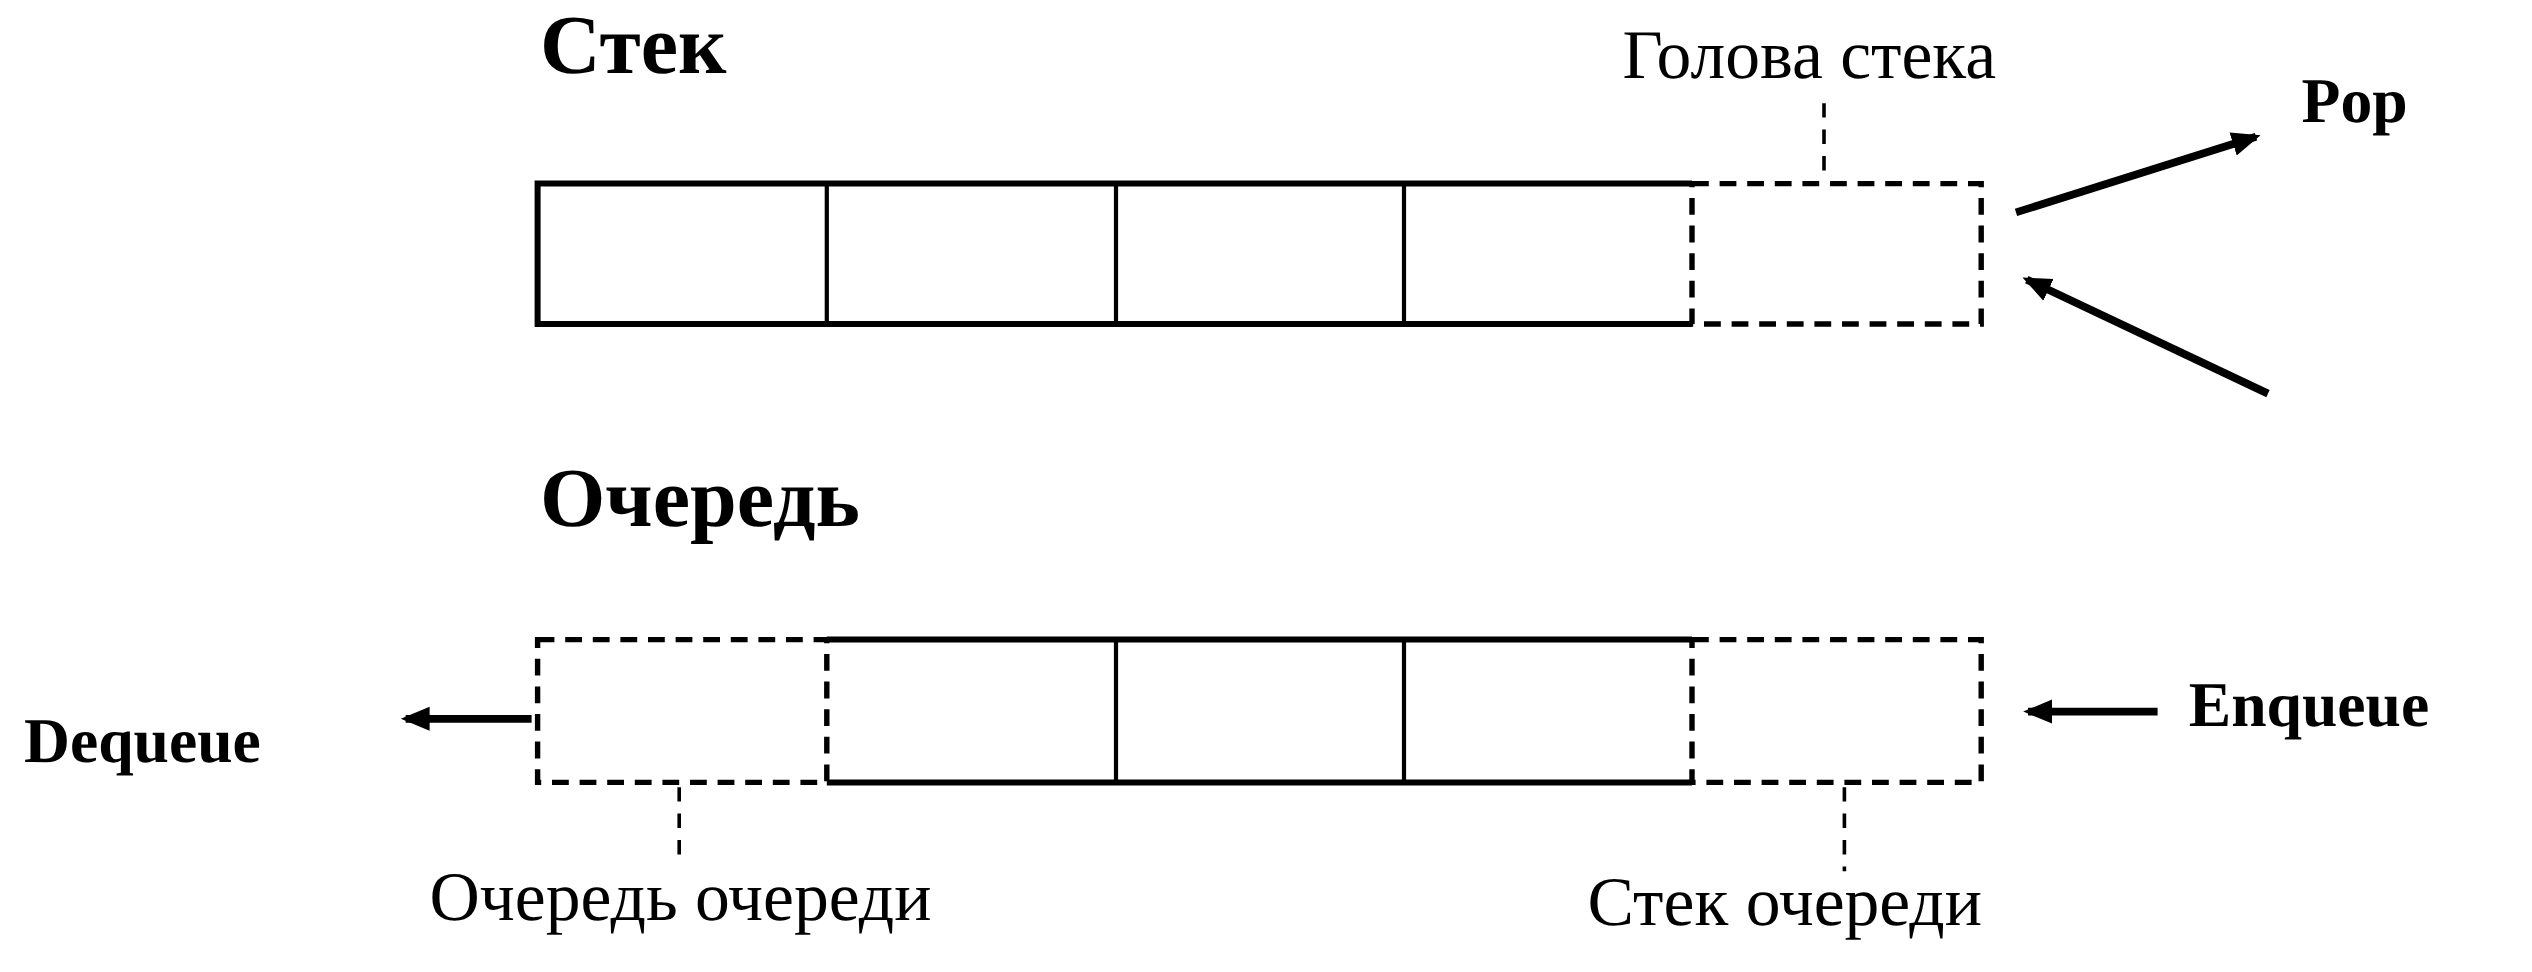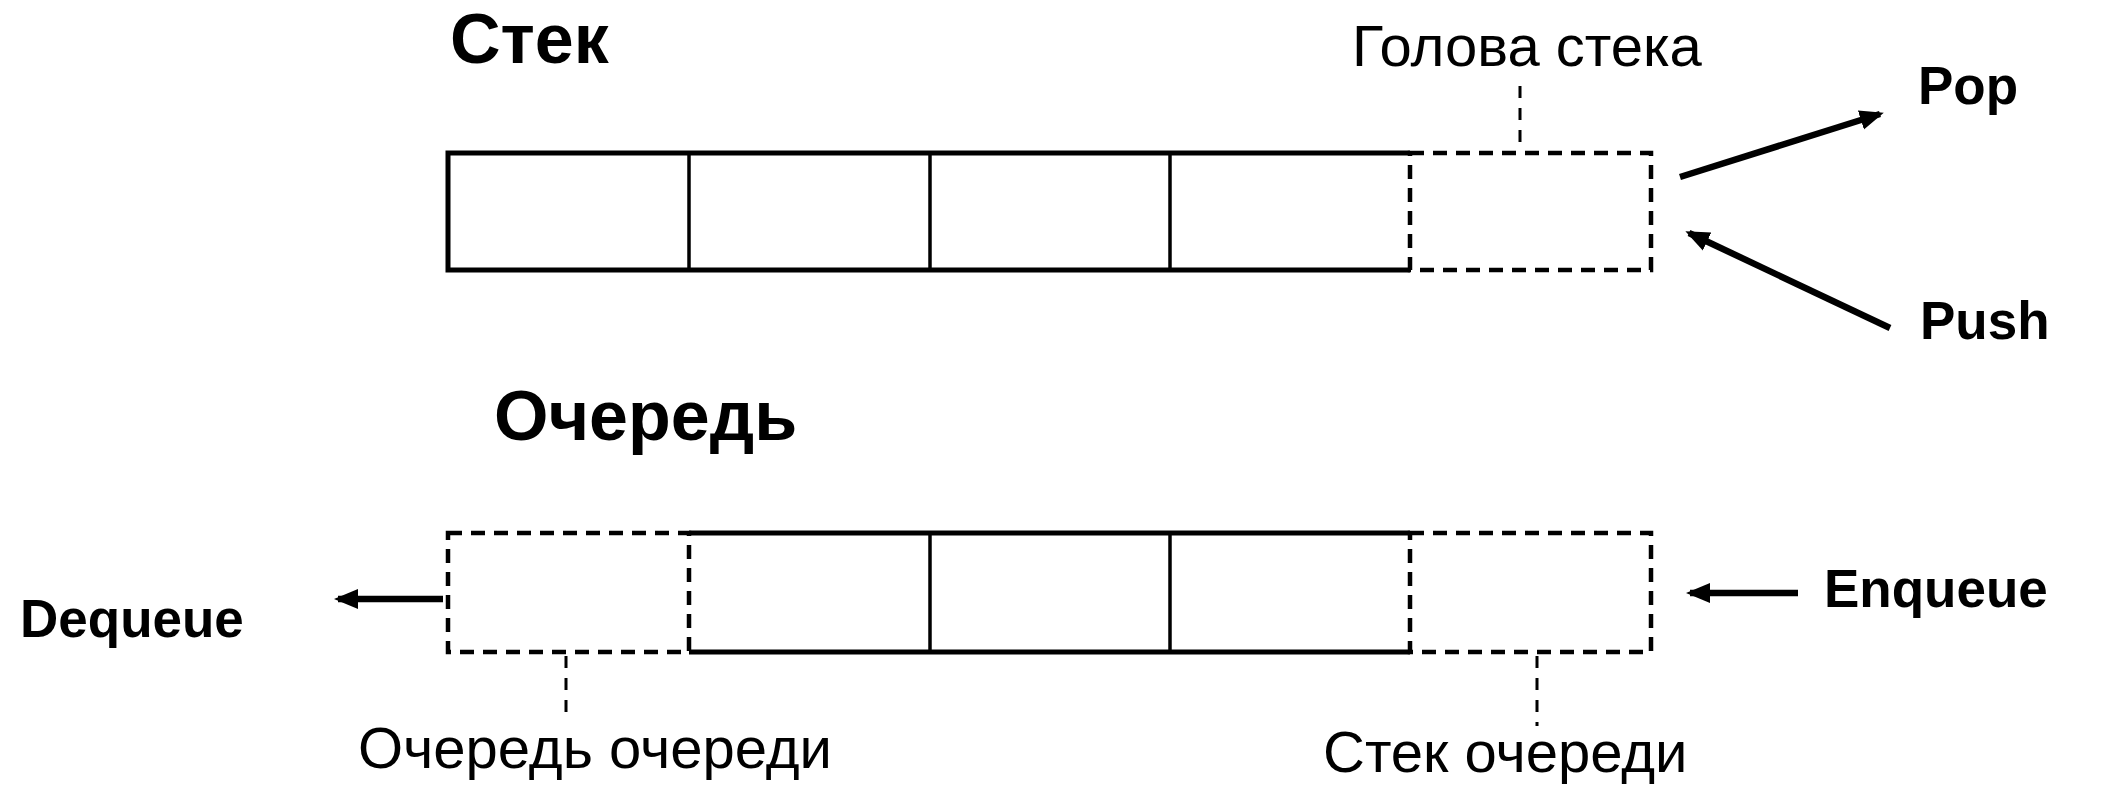--- a/index.html
+++ b/index.html
@@ -5,21 +5,21 @@
   html, body {
     margin: 0;
     padding: 0;
     background: #ffffff;
   }
   .canvas {
     position: relative;
     width: 2110px;
     height: 810px;
     background: #ffffff;
-    font-family: Liberation Sans, sans-serif;
+    font-family: Liberation Serif, serif;
     color: #000000;
     overflow: hidden;
   }
   .canvas svg {
     position: absolute;
     left: 0;
     top: 0;
   }
   .lbl {
     position: absolute;
@@ -88,23 +88,22 @@
       <line x1="1798" y1="593" x2="1690" y2="593" stroke="#000000" stroke-width="6.5" marker-end="url(#arrowhead)"></line>
     </g>
   </svg>
 
   <div class="lbl title" style="left:450px; top:4px;">Стек</div>
 
   <div class="lbl leader" style="left:1352px; top:17px;">Голова стека</div>
 
   <div class="lbl op" style="left:1918px; top:59px;">Pop</div>
 
-  <div class="lbl op" style="left:1920px; top:294px;">Push</div>
 
-  <div class="lbl title" style="left:450px; top:381px;margin-left:44px;">Очередь</div>
+  <div class="lbl title" style="left:450px; top:381px;">Очередь</div>
 
   <div class="lbl op" style="left:20px; top:559px;margin-top:33px;">Dequeue</div>
 
   <div class="lbl op" style="left:1824px; top:562px;">Enqueue</div>
 
   <div class="lbl leader" style="left:358px; top:719px;">Очередь очереди</div>
 
   <div class="lbl leader" style="left:1323px; top:723px;">Стек очереди</div>
 
 </div>

